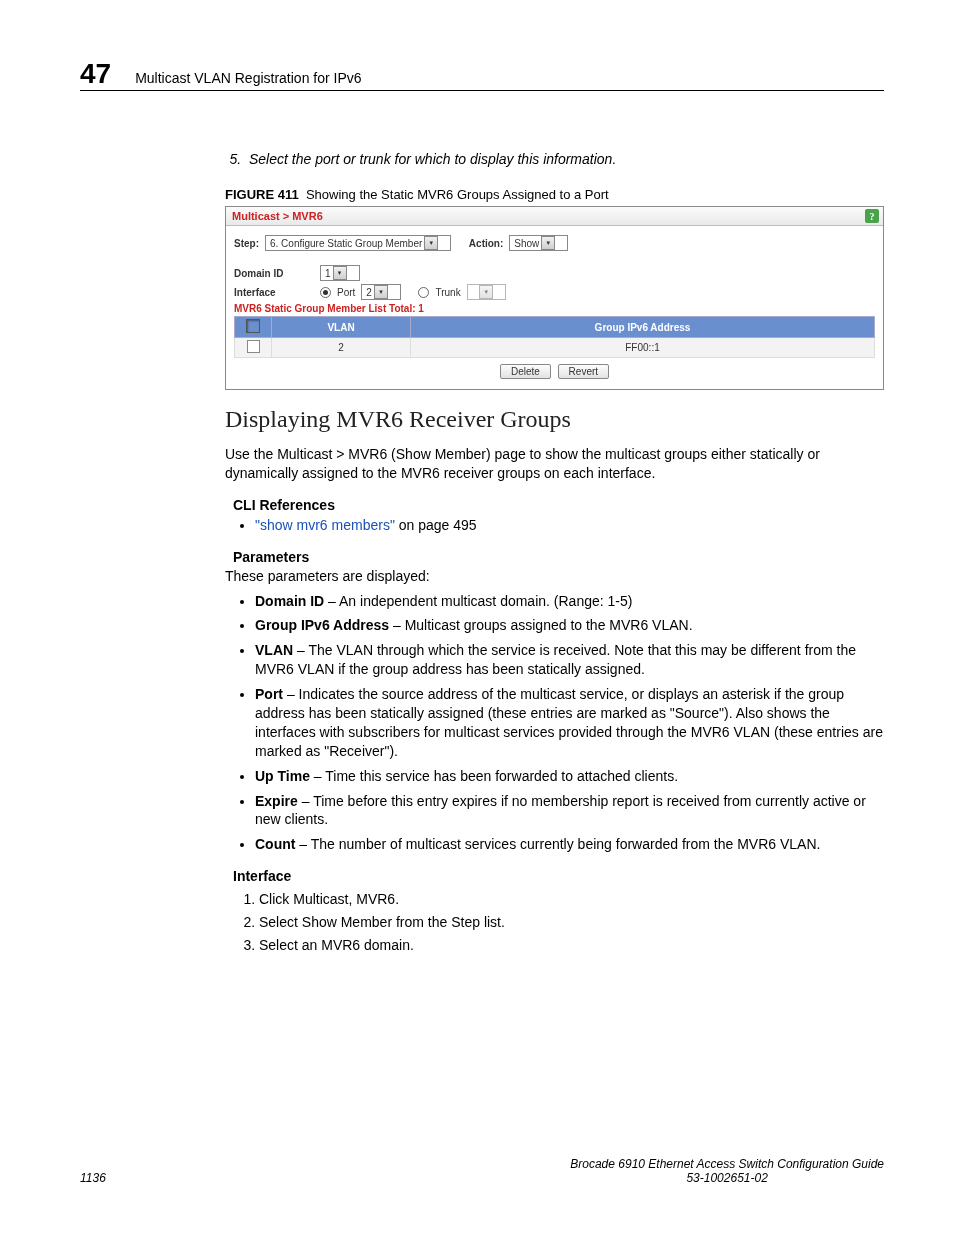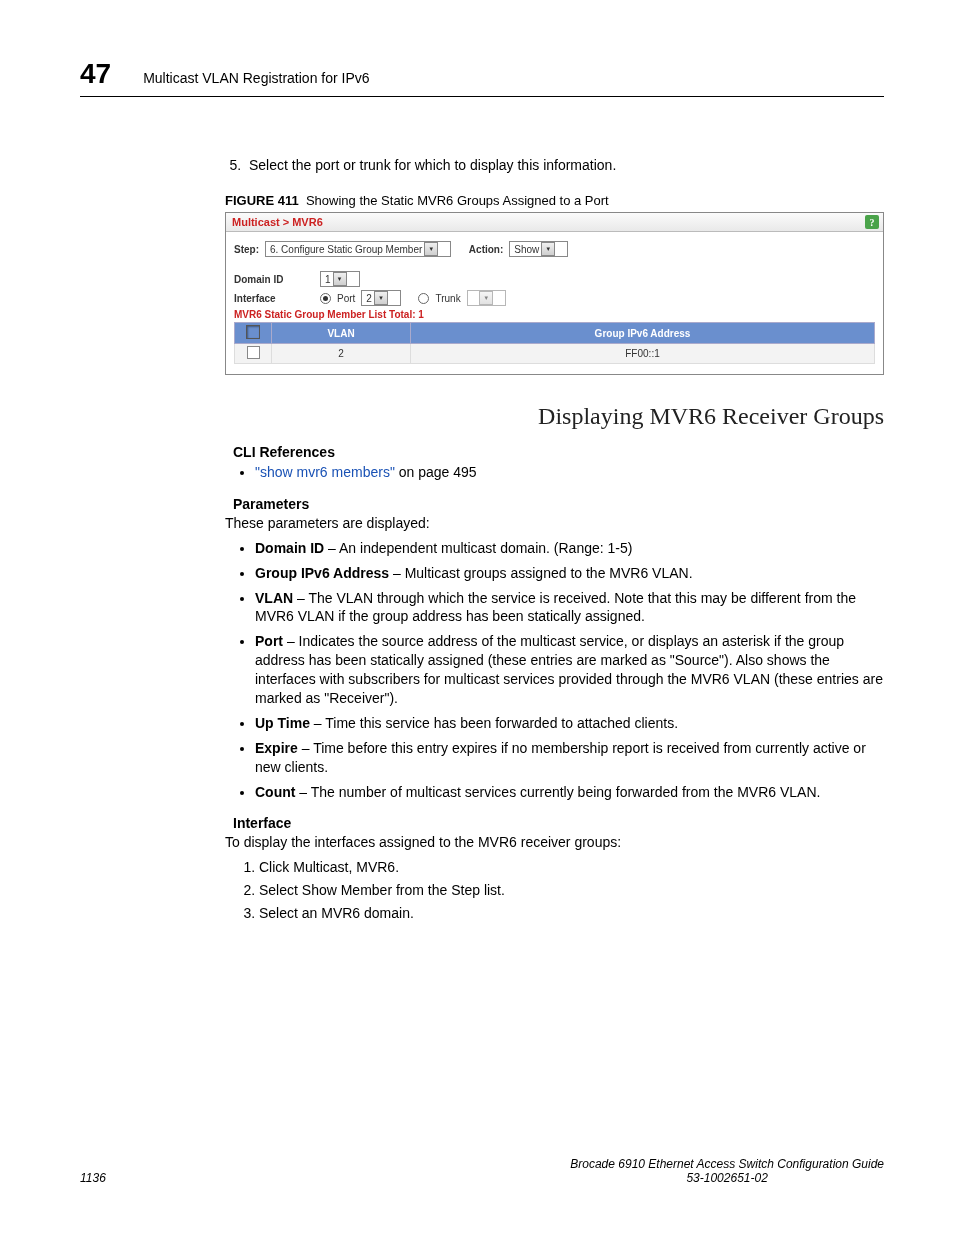--- a/index.html
+++ b/index.html
@@ -11,40 +11,40 @@
     background: #fff;
     width: 954px;
     height: 1235px;
     position: relative;
     box-sizing: border-box;
     padding: 58px 70px 50px 80px;
   }
   .header-line {
     display: flex;
     align-items: baseline;
-    gap: 32px;
+    gap: 24px;
     border-bottom: 1px solid #000;
-    padding-bottom: 6px;
+    padding-bottom: 0;
   }
   .chapnum {
     font-size: 28px;
     font-weight: bold;
   }
   .headtitle {
     font-size: 14px;
   }
   .content {
     margin-left: 145px;
     margin-top: 60px;
   }
   ol.steps {
     padding-left: 20px;
     margin: 0 0 18px 0;
   }
-  ol.steps li { padding-left: 4px; }
+  ol.steps li { padding-left: 4px; font-style: italic; }
   .figcap {
     font-size: 13px;
     margin: 20px 0 4px 0;
   }
   .figcap b { font-weight: bold; }
   
   .shotbox {
     border: 1px solid #888;
     font-size: 10px;
     color: #333;
@@ -114,23 +114,22 @@
     display:inline-block;
     border:1px solid #888;
     background:linear-gradient(#fdfdfd,#e2e2e2);
     font-size:10px; padding:1px 10px; margin:0 2px;
     border-radius:2px;
   }
   h2.section {
     font-family: Georgia, 'Times New Roman', serif;
     font-weight: normal;
     font-size: 24px;
-    margin: 28px 0 12px 0;
+    margin: 16px 0 12px 0;
     color:#222;
-    text-align:right;
   }
   p.body { margin: 0 0 14px 0; line-height:1.35; }
   .subhead { font-weight: bold; margin: 14px 0 2px 8px; }
   ul.bul { margin: 2px 0 12px 0; padding-left: 30px; }
   ul.bul li { margin: 3px 0; line-height:1.35; }
   ul.bul.tight li { margin: 6px 0; }
   a.link { color: #1a52b5; text-decoration: none; }
   ol.numsteps { margin: 4px 0 0 0; padding-left: 34px; }
   ol.numsteps li { margin: 7px 0; }
   .footer {
@@ -211,25 +210,30 @@
           <th style="width:130px;">VLAN</th>
           <th>Group IPv6 Address</th>
         </tr>
         <tr>
           <td class="chkcell"><span class="chkbox"></span></td>
           <td>2</td>
           <td>FF00::1</td>
         </tr>
       </tbody>
         </table>
+      <div class="btnrow">
+        <span class="btn">Delete</span>
+        <span class="btn">Revert</span>
+      </div>
     </div>
   </div>
 
   <h2 class="section">Displaying MVR6 Receiver Groups</h2>
 
+  <p class="body">Use the Multicast &gt; MVR6 (Show Member) page to show the multicast groups either statically or dynamically assigned to the MVR6 receiver groups on each interface.</p>
 
   <div class="subhead">CLI References</div>
   <ul class="bul">
     <li>
       <a class="link">"show mvr6 members"</a><span> on page 495</span>
     </li>
   </ul>
 
   <div class="subhead">Parameters</div>
   <p class="body" style="margin-bottom:4px;">These parameters are displayed:</p>
@@ -237,21 +241,20 @@
     <li><b>Domain ID</b><span> – An independent multicast domain. (Range: 1-5)</span></li>
     <li><b>Group IPv6 Address</b><span> – Multicast groups assigned to the MVR6 VLAN.</span></li>
     <li><b>VLAN</b><span> – The VLAN through which the service is received. Note that this may be different from the MVR6 VLAN if the group address has been statically assigned.</span></li>
     <li><b>Port</b><span> – Indicates the source address of the multicast service, or displays an asterisk if the group address has been statically assigned (these entries are marked as "Source"). Also shows the interfaces with subscribers for multicast services provided through the MVR6 VLAN (these entries are marked as "Receiver").</span></li>
     <li><b>Up Time</b><span> – Time this service has been forwarded to attached clients.</span></li>
     <li><b>Expire</b><span> – Time before this entry expires if no membership report is received from currently active or new clients.</span></li>
     <li><b>Count</b><span> – The number of multicast services currently being forwarded from the MVR6 VLAN.</span></li>
   </ul>
 
   <div class="subhead">Interface</div>
-  <p class="body" style="margin-bottom:4px;">To display the interfaces assigned to the MVR6 receiver groups:</p>
   <ol class="numsteps">
     <li>Click Multicast, MVR6.</li>
     <li>Select Show Member from the Step list.</li>
     <li>Select an MVR6 domain.</li>
   </ol>
 
 </div>
 
 <div class="footer">
   <span>1136</span>

